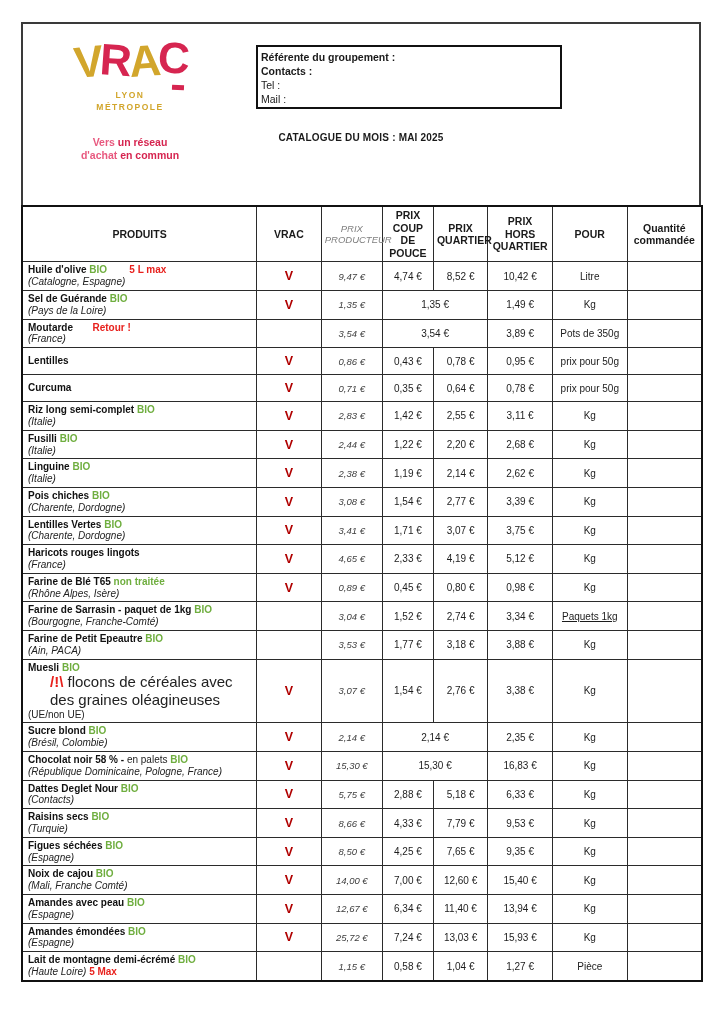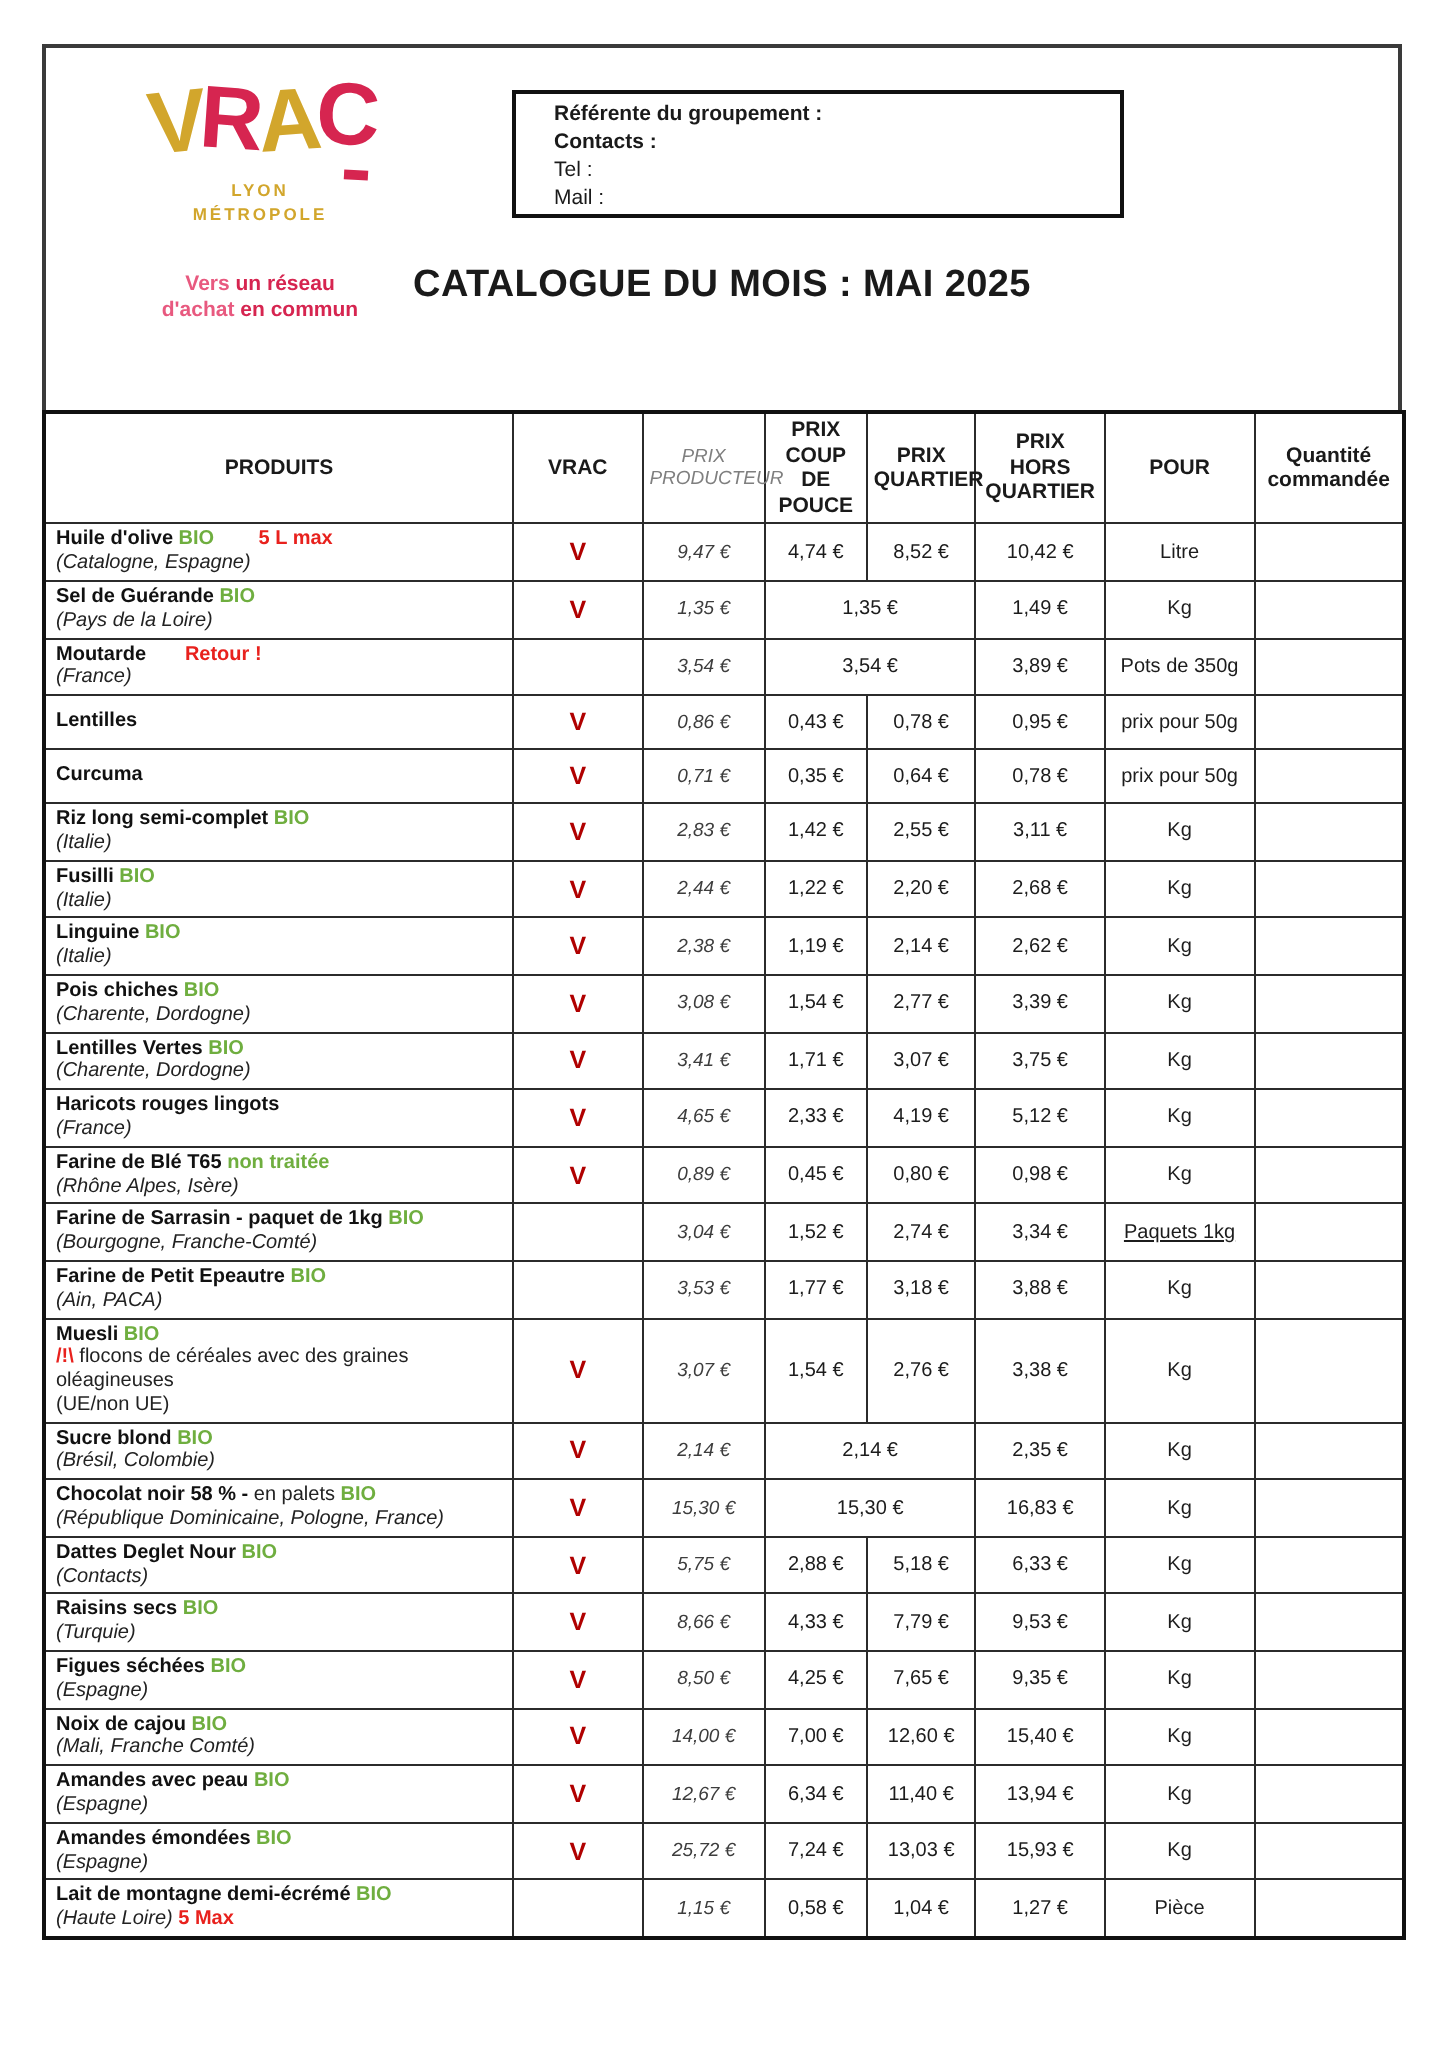--- a/index.html
+++ b/index.html
@@ -27,28 +27,28 @@
   .logo-word .ltr:nth-child(4) { transform: rotate(3deg) translateY(-2px); }
   .logo-dash { position: absolute; right: 2px; bottom: -8px; width: 12px; height: 5px; background: var(--crimson); transform: rotate(3deg); }
   .logo-sub { color: var(--gold); font-weight: bold; font-size: 8.5px; letter-spacing: 1.5px; line-height: 1.25; margin-top: 1px; }
   .logo-sub.first { margin-top: 8px; }
   .logo-tagline { margin-top: 24px; font-size: 10.5px; line-height: 1.25; }
   .s-p { color: var(--pink); font-weight: bold; }
   .s-c { color: var(--crimson); font-weight: 800; }
 
   .contact-box {
     position: absolute; left: 233px; top: 21px; width: 306px; height: 64px;
-    border: 2px solid #111; padding: 3px 19px; background: #fff;
+    border: 2px solid #111; padding: 3px 3px; background: #fff;
   }
   .contact-line { font-size: 10.5px; line-height: 14px; }
   .contact-line.bold { font-weight: bold; }
 
   .page-title {
     position: absolute; left: 0; top: 108px; width: 100%;
-    text-align: center; font-weight: bold; font-size: 19px; letter-spacing: 0.2px;
+    text-align: center; font-weight: bold; font-size: 10px; letter-spacing: 0.2px;
   }
 
   
   table.catalog {
     position: absolute; left: 21px; top: 205px; width: 682px;
     border-collapse: collapse; table-layout: fixed;
     border: 2px solid #111;
     background: #fff;
   }
   col.w-prod  { width: 34.5%; }
@@ -63,21 +63,21 @@
   th, td { border: 1px solid #2b2b2b; vertical-align: middle; }
   thead th {
     height: 52px; font-size: 10.5px; font-weight: bold; text-align: center;
     line-height: 1.2; padding: 2px 3px; background: #fff;
   }
   thead th.gray-italic { color: var(--grayhdr); font-style: italic; font-weight: normal; font-size: 9.5px; }
 
   td { height: 27px; }
   .td-prod { padding: 2px 5px; text-align: left; }
   .p-name { font-size: 10px; line-height: 1.18; }
-  .p-note { font-size: 10px; line-height: 1.18; }
+  .p-note { font-size: 15px; line-height: 1.18; margin-left: 22px; }
   .p-origin { font-size: 10px; line-height: 1.18; }
   .s-b { font-weight: bold; color: #111; }
   .s-g { font-weight: bold; color: var(--green); }
   .s-r { font-weight: bold; color: var(--red); }
   .s-n { font-weight: normal; color: #222; }
   .s-i { font-style: italic; color: #222; }
 
   .td-c { text-align: center; font-size: 10px; color: #1c1c1c; padding: 1px 2px; }
   .c-vrac { font-size: 12.5px; font-weight: bold; color: var(--darkred); }
   .c-prod { font-style: italic; font-size: 9.5px; color: #3d3d3d; }

